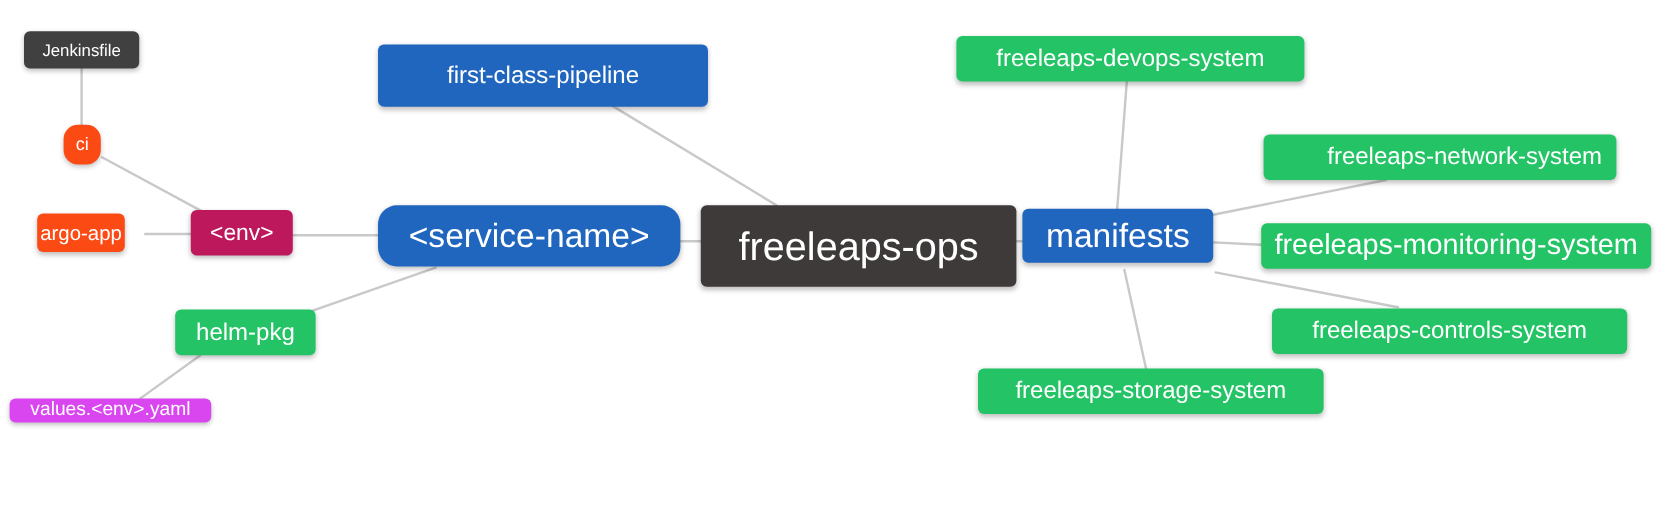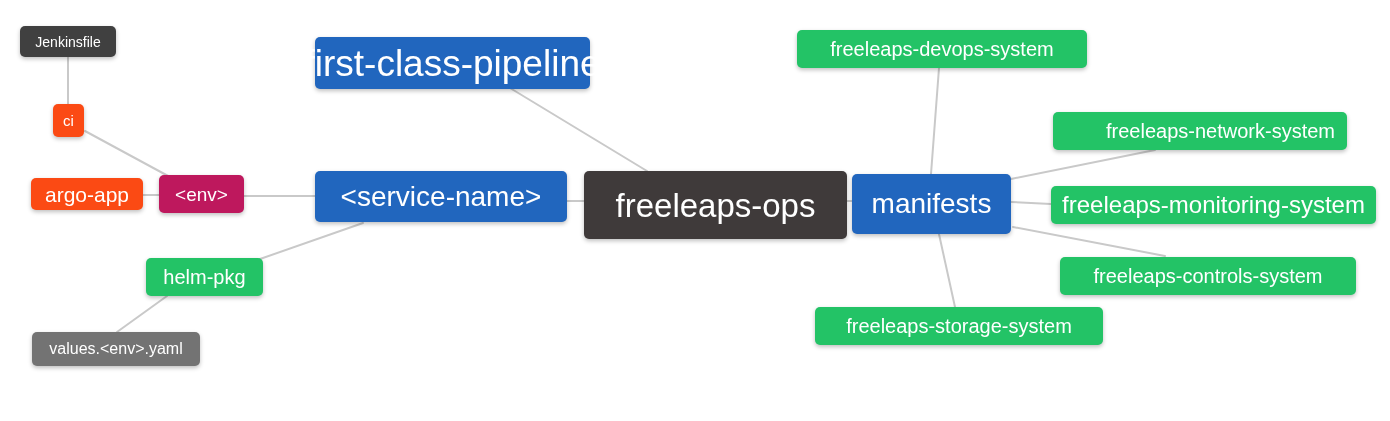--- a/index.html
+++ b/index.html
@@ -41,45 +41,45 @@
       <line x1="931" y1="174" x2="939" y2="68" stroke="#C9C9C9" stroke-width="2" stroke-linecap="round"></line>
       <line x1="1011" y1="179" x2="1155" y2="150" stroke="#C9C9C9" stroke-width="2" stroke-linecap="round"></line>
       <line x1="1011" y1="202" x2="1051" y2="204" stroke="#C9C9C9" stroke-width="2" stroke-linecap="round"></line>
       <line x1="1013" y1="227" x2="1165" y2="256" stroke="#C9C9C9" stroke-width="2" stroke-linecap="round"></line>
       <line x1="937" y1="225" x2="955" y2="307" stroke="#C9C9C9" stroke-width="2" stroke-linecap="round"></line>
     </svg>
   <div id="nodes">
       <div class="node" style="left: 584px; top: 171px; width: 263px; height: 68px; background: rgb(63, 58, 58); font-size: 33px;">
         <span>freeleaps-ops</span>
       </div>
-      <div class="node" style="left: 315px; top: 37px; width: 275px; height: 52px; background: rgb(33, 102, 190); font-size: 37px;">
+      <div class="node" style="left: 315px; top: 37px; width: 275px; height: 52px; background: rgb(33, 102, 190); font-size: 20px;">
         <span>first-class-pipeline</span>
       </div>
-      <div class="node" style="left: 315px; top: 171px; width: 252px; height: 51px; background: rgb(33, 102, 190); font-size: 28px;">
+      <div class="node" style="left: 315px; top: 171px; width: 252px; height: 51px; background: rgb(33, 102, 190); font-size: 28px; border-radius: 16px;">
         <span>&lt;service-name&gt;</span>
       </div>
-      <div class="node" style="left: 852px; top: 174px; width: 159px; height: 60px; background: rgb(33, 102, 190); font-size: 28px;">
+      <div class="node" style="left: 852px; top: 174px; width: 159px; height: 45px; background: rgb(33, 102, 190); font-size: 28px;">
         <span>manifests</span>
       </div>
       <div class="node" style="left: 159px; top: 175px; width: 85px; height: 38px; background: #be185d; font-size: 19px;">
         <span>&lt;env&gt;</span>
       </div>
       <div class="node" style="left: 146px; top: 258px; width: 117px; height: 38px; background: rgb(35, 195, 102); font-size: 20px; justify-content: center;">
         <span>helm-pkg</span>
       </div>
-      <div class="node" style="left: 53px; top: 104px; width: 31px; height: 33px; background: rgb(251, 74, 20); font-size: 15px;">
+      <div class="node" style="left: 53px; top: 104px; width: 31px; height: 33px; background: rgb(251, 74, 20); font-size: 15px; border-radius: 12px;">
         <span>ci</span>
       </div>
-      <div class="node" style="left: 31px; top: 178px; width: 112px; height: 32px; background: rgb(251, 74, 20); font-size: 21px;">
+      <div class="node" style="left: 31px; top: 178px; width: 73px; height: 32px; background: rgb(251, 74, 20); font-size: 17px;">
         <span>argo-app</span>
       </div>
       <div class="node" style="left: 20px; top: 26px; width: 96px; height: 31px; background: #404040; font-size: 14px;">
         <span>Jenkinsfile</span>
       </div>
-      <div class="node" style="left: 8px; top: 332px; width: 168px; height: 34px; background: #737373; font-size: 16px; margin-left: 24px;">
+      <div class="node" style="left: 8px; top: 332px; width: 168px; height: 20px; background: #d946ef; font-size: 16px;">
         <span>values.&lt;env&gt;.yaml</span>
       </div>
       <div class="node" style="left: 797px; top: 30px; width: 290px; height: 38px; background: rgb(35, 195, 102); font-size: 20px;">
         <span>freeleaps-devops-system</span>
       </div>
       <div class="node" style="left: 1053px; top: 112px; width: 294px; height: 38px; background: rgb(35, 195, 102); font-size: 20px; padding-left: 41px;">
         <span>freeleaps-network-system</span>
       </div>
       <div class="node" style="left: 1051px; top: 186px; width: 325px; height: 38px; background: rgb(35, 195, 102); font-size: 24px;">
         <span>freeleaps-monitoring-system</span>

